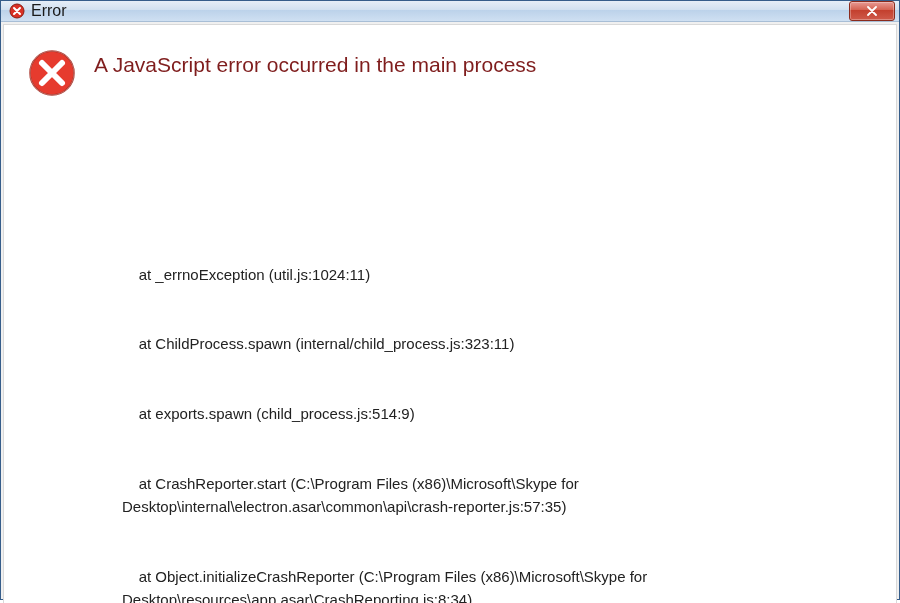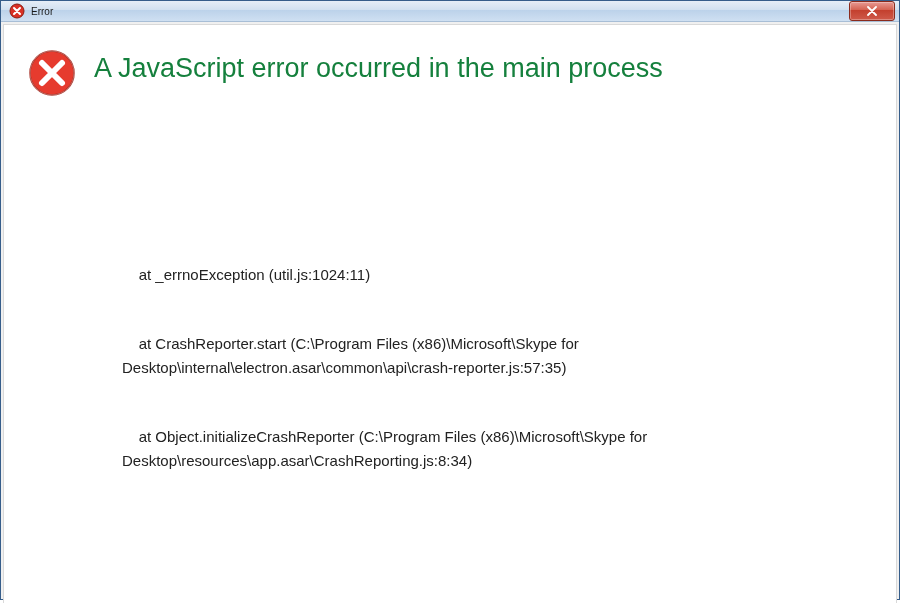--- a/index.html
+++ b/index.html
@@ -30,21 +30,21 @@
     .title-icon {
       width: 16px;
       height: 16px;
       margin: 0 6px 0 4px;
       display: flex;
       align-items: center;
       justify-content: center;
     }
     .title-icon svg { width: 16px; height: 16px; }
     .title-text {
-      font-size: 10px;
+      font-size: 16px;
       color: #1a1a1a;
       flex: 1;
     }
     .close-btn {
       width: 46px;
       height: 20px;
       background: linear-gradient(to bottom, #e79a94 0%, #d4604f 45%, #c3402e 46%, #cf5a4a 100%);
       border: 1px solid #8a2b1d;
       border-radius: 3px;
       display: flex;
@@ -70,22 +70,22 @@
       gap: 18px;
     }
     .error-icon {
       width: 48px;
       height: 48px;
       flex-shrink: 0;
       margin-top: 6px;
     }
     .error-icon svg { width: 48px; height: 48px; }
     .heading {
-      font-size: 27px;
-      color: #15803d;
+      font-size: 21px;
+      color: #7f1d1d;
       font-weight: 400;
       line-height: 1.3;
       padding-top: 8px;
     }
     .body-text {
       margin-top: 26px;
       margin-left: 66px;
       font-size: 15px;
       color: #222;
       line-height: 1.55;
@@ -125,20 +125,22 @@
           <path d="M14 14 L34 34 M34 14 L14 34" stroke="#fff" stroke-width="6" stroke-linecap="round"></path>
         </svg>
       </div>
       <div class="heading">A JavaScript error occurred in the main process</div>
     </div>
 
     <div class="body-text">
       <br>
       <br>
       <span class="indent">    at _errnoException (util.js:1024:11)</span>
+      <span class="indent">    at ChildProcess.spawn (internal/child_process.js:323:11)</span>
+      <span class="indent">    at exports.spawn (child_process.js:514:9)</span>
       <span class="indent">    at CrashReporter.start (C:\Program Files (x86)\Microsoft\Skype for Desktop\internal\electron.asar\common\api\crash-reporter.js:57:35)</span>
       <span class="indent">    at Object.initializeCrashReporter (C:\Program Files (x86)\Microsoft\Skype for Desktop\resources\app.asar\CrashReporting.js:8:34)</span>
       
       
       
       
       
     </div>
 
   </div>

